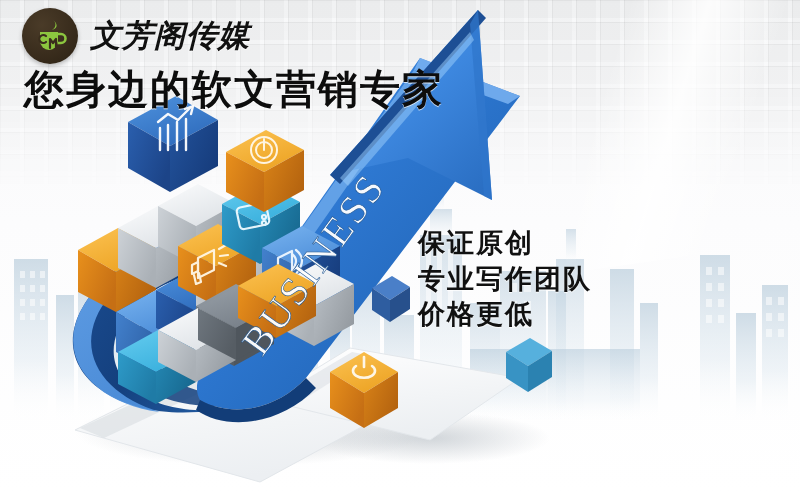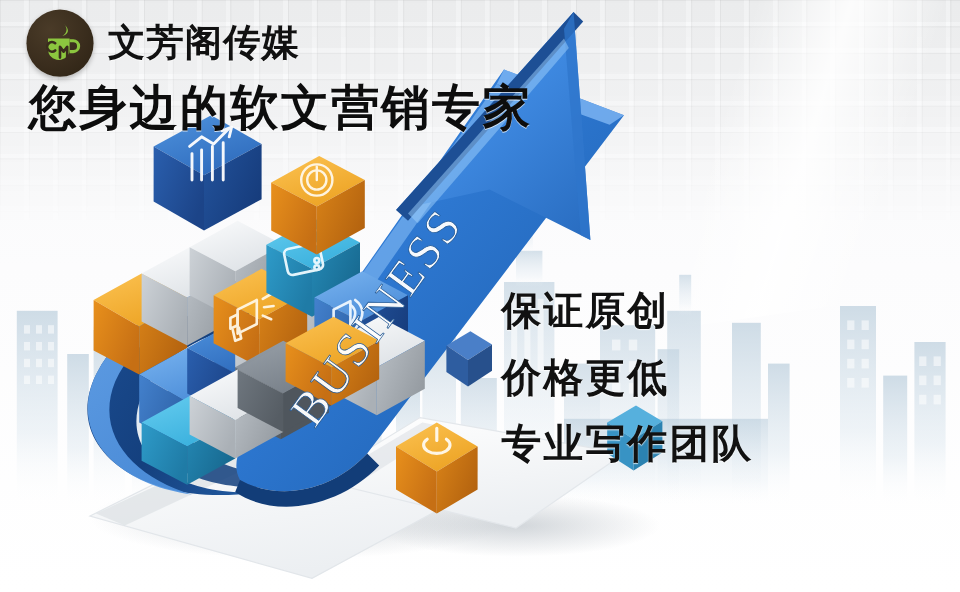--- a/index.html
+++ b/index.html
@@ -36,21 +36,21 @@
   .diag-streak{
     position:absolute;right:-60px;top:-40px;width:420px;height:300px;
     background:linear-gradient(115deg,rgba(255,255,255,0) 40%,rgba(255,255,255,.85) 55%,rgba(255,255,255,0) 70%);
     transform:rotate(-8deg);pointer-events:none;
   }
 
   
   .skyline{position:absolute;left:0;bottom:70px;width:800px;height:260px;pointer-events:none;}
 
   
-  .brand-row{position:absolute;left:22px;top:8px;display:flex;align-items:center;gap:12px;}
+  .brand-row{position:absolute;left:22px;top:8px;display:flex;align-items:center;gap:12px;font-style:italic;}
   .logo-badge{
     width:56px;height:56px;border-radius:50%;
     background:radial-gradient(circle at 35% 30%, #4a3b28 0%, #3a2d1d 55%, #2b2113 100%);
     display:flex;align-items:center;justify-content:center;
     box-shadow:0 2px 4px rgba(0,0,0,.25);flex:0 0 auto;
   }
   .brand-name{
     font-size:31px;font-weight:bold;color:#111;letter-spacing:1px;
     font-family:"DejaVu Sans","Liberation Sans",sans-serif;
     text-shadow:0 1px 0 rgba(255,255,255,.6);
@@ -58,25 +58,24 @@
   .tagline{
     position:absolute;left:24px;top:62px;
     font-size:40px;font-weight:bold;color:#0d0d0d;letter-spacing:2px;
     font-family:"DejaVu Sans","Liberation Sans",sans-serif;
     text-shadow:0 1px 0 rgba(255,255,255,.7);
   }
 
   
   .points{position:absolute;left:418px;top:225px;}
   .point-line{
-    font-size:33px;font-weight:bold;color:#111;letter-spacing:2px;line-height:1.32;
+    font-size:27px;font-weight:bold;color:#111;letter-spacing:2px;line-height:1.32;
     font-family:"DejaVu Sans","Liberation Sans",sans-serif;
     text-shadow:0 1px 1px rgba(255,255,255,.85);
     white-space:nowrap;
-    margin-top:12px;
   }
 
   
   .art{position:absolute;left:0;top:0;width:800px;height:493px;pointer-events:none;}
   .art-front{z-index:3;}
   .art-back{z-index:1;}
   .text-layer{position:relative;z-index:5;}
 </style>
 </head>
 <body>
@@ -482,18 +481,18 @@
           <path d="M20 32 v-9 l3 4 l3 -4 v9" fill="none" stroke="#3a2d1d" stroke-width="2.2" stroke-linejoin="round" stroke-linecap="round"></path>
         </svg>
       </div>
       <div class="brand-name">文芳阁传媒</div>
     </div>
 
     <div class="tagline">您身边的软文营销专家</div>
 
     <div class="points">
       <div class="point-line">保证原创</div>
+      <div class="point-line">专业写作团队</div>
       <div class="point-line">价格更低</div>
-      <div class="point-line">专业写作团队</div>
     </div>
   </div>
 
 </div>
 
 </body></html>

